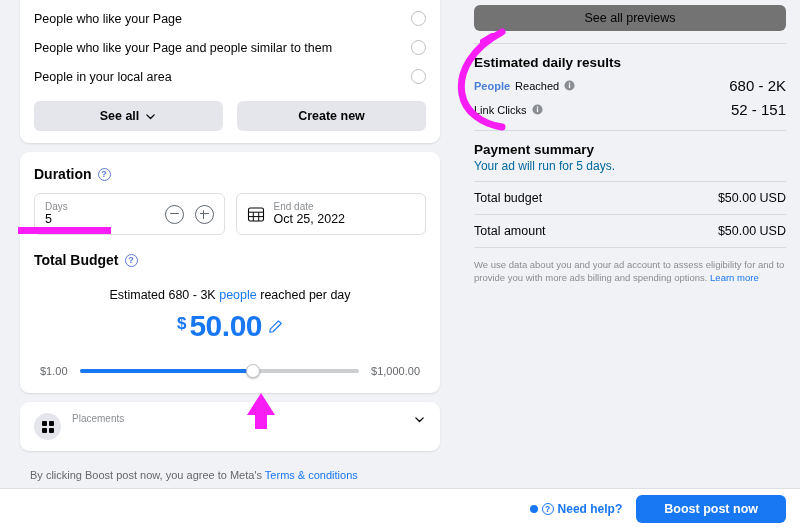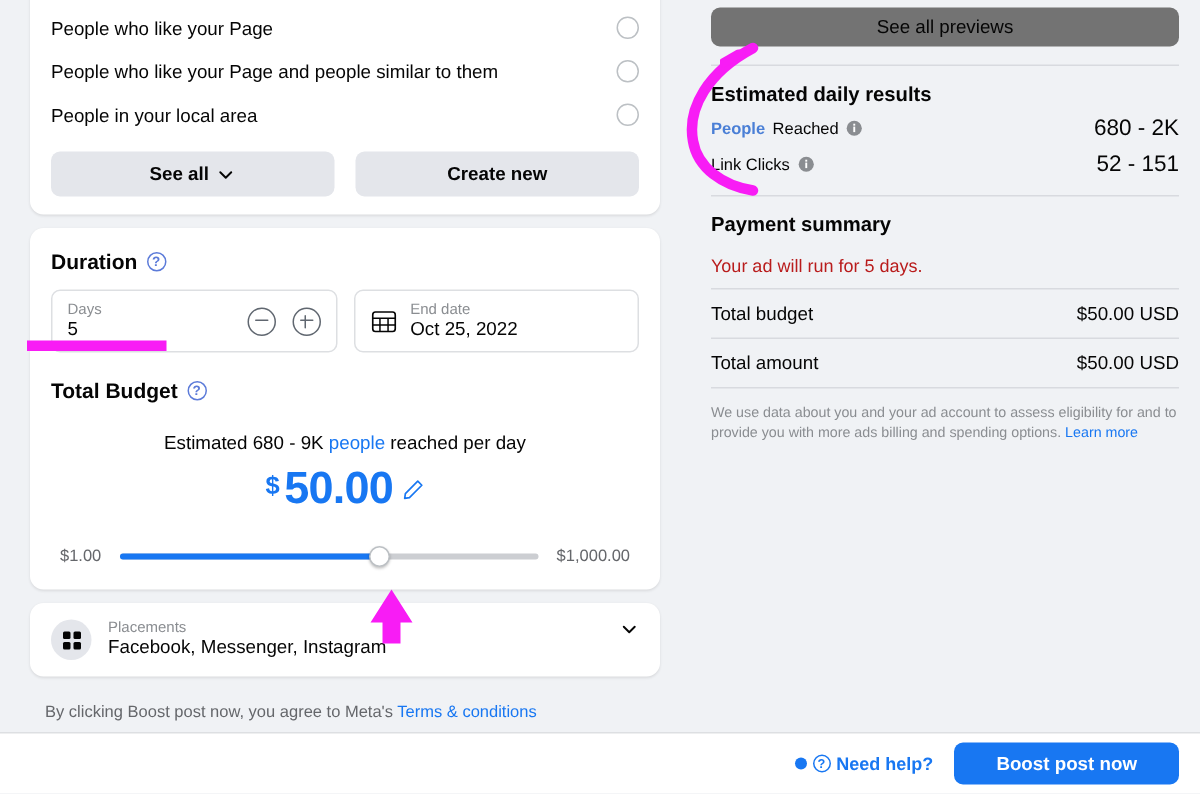--- a/index.html
+++ b/index.html
@@ -115,21 +115,21 @@
     font-size: 12.5px; color: #050505; font-family: "Liberation Sans", sans-serif;
     cursor: pointer; display: flex; align-items: center; justify-content: center;
   }
   .hr { height: 1px; background: #d8dadf; margin: 12px 0 0 0; }
   .blk-title { font-size: 13.5px; font-weight: 700; color: #050505; margin-top: 11px; }
   .res-row { display: flex; align-items: center; justify-content: space-between; margin-top: 7px; }
   .res-left { display: flex; align-items: center; gap: 5px; font-size: 11px; color: #050505; }
   .res-left .lnk { color: #4a7fd6; font-weight: 600; }
   .info-ic { width: 11px; height: 11px; flex: 0 0 auto; }
   .res-val { font-size: 15px; color: #050505; }
-  .pay-sub { font-size: 12px; color: #b91c1c; margin-top: 13px; }
+  .pay-sub { font-size: 12px; color: #0369a1; margin-top: 2px; }
   .pay-row { display: flex; justify-content: space-between; align-items: center; font-size: 12.5px; color: #050505; padding: 9px 0; }
   .thin-hr { height: 1px; background: #d8dadf; }
   .disclaimer { font-size: 9.5px; color: #8a8d91; line-height: 13px; margin-top: 10px; }
   .disclaimer .lnk { color: #1877f2; }
 
   
   .footer {
     position: absolute; left: 0; bottom: 0; width: 800px; height: 41px;
     background: #fff; border-top: 1px solid #dddfe2;
     display: flex; align-items: center; justify-content: flex-end; padding: 0 14px;
@@ -220,21 +220,21 @@
           </div>
         </div>
       </div>
 
       <div class="sec-title budget-title">
         <span>Total Budget</span>
         <span class="qmark">?</span>
       </div>
 
       <div class="est-line">
-        <span>Estimated 680 - 9K</span>
+        <span>Estimated 680 - 3K</span>
         <span class="lnk">people</span>
         <span>reached per day</span>
       </div>
 
       <div class="amount-row">
         <span class="cur">$</span>
         <span class="amt">50.00</span>
         <svg class="pencil" viewBox="0 0 16 16">
           <path d="M11.2 1.9 L14.1 4.8 L5.3 13.6 L1.9 14.1 L2.4 10.7 Z" fill="none" stroke="#1877f2" stroke-width="1.2" stroke-linejoin="round"></path>
         </svg>
@@ -254,21 +254,20 @@
       <span class="place-ic">
         <svg width="14" height="14" viewBox="0 0 14 14">
           <rect x="1" y="1" width="5" height="5" rx="1" fill="#050505"></rect>
           <rect x="8" y="1" width="5" height="5" rx="1" fill="#050505"></rect>
           <rect x="1" y="8" width="5" height="5" rx="1" fill="#050505"></rect>
           <rect x="8" y="8" width="5" height="5" rx="1" fill="#050505"></rect>
         </svg>
       </span>
       <span class="place-txt">
         <span class="field-cap" style="display:block">Placements</span>
-        <span class="field-val" style="display:block">Facebook, Messenger, Instagram</span>
       </span>
       <svg class="chev" viewBox="0 0 16 16">
         <path d="M3.5 6 L8 10.5 L12.5 6" fill="none" stroke="#050505" stroke-width="1.6" stroke-linecap="round" stroke-linejoin="round"></path>
       </svg>
     </div>
 
     <div class="terms">
       <span>By clicking Boost post now, you agree to Meta's</span>
       <span class="lnk">Terms &amp; conditions</span>
     </div>

